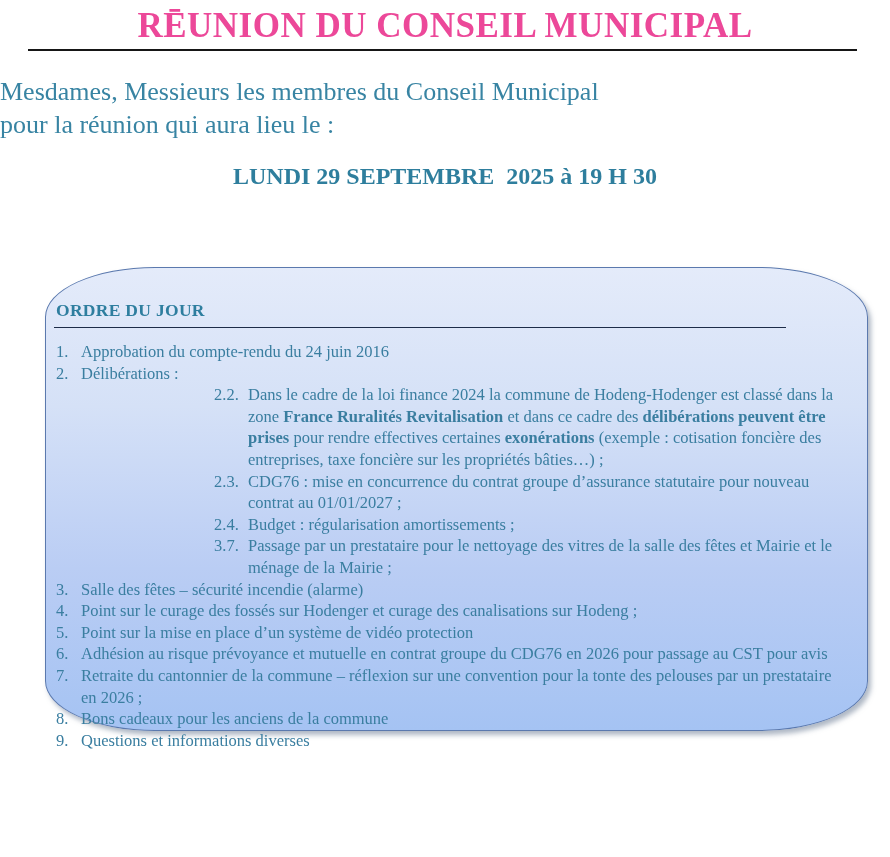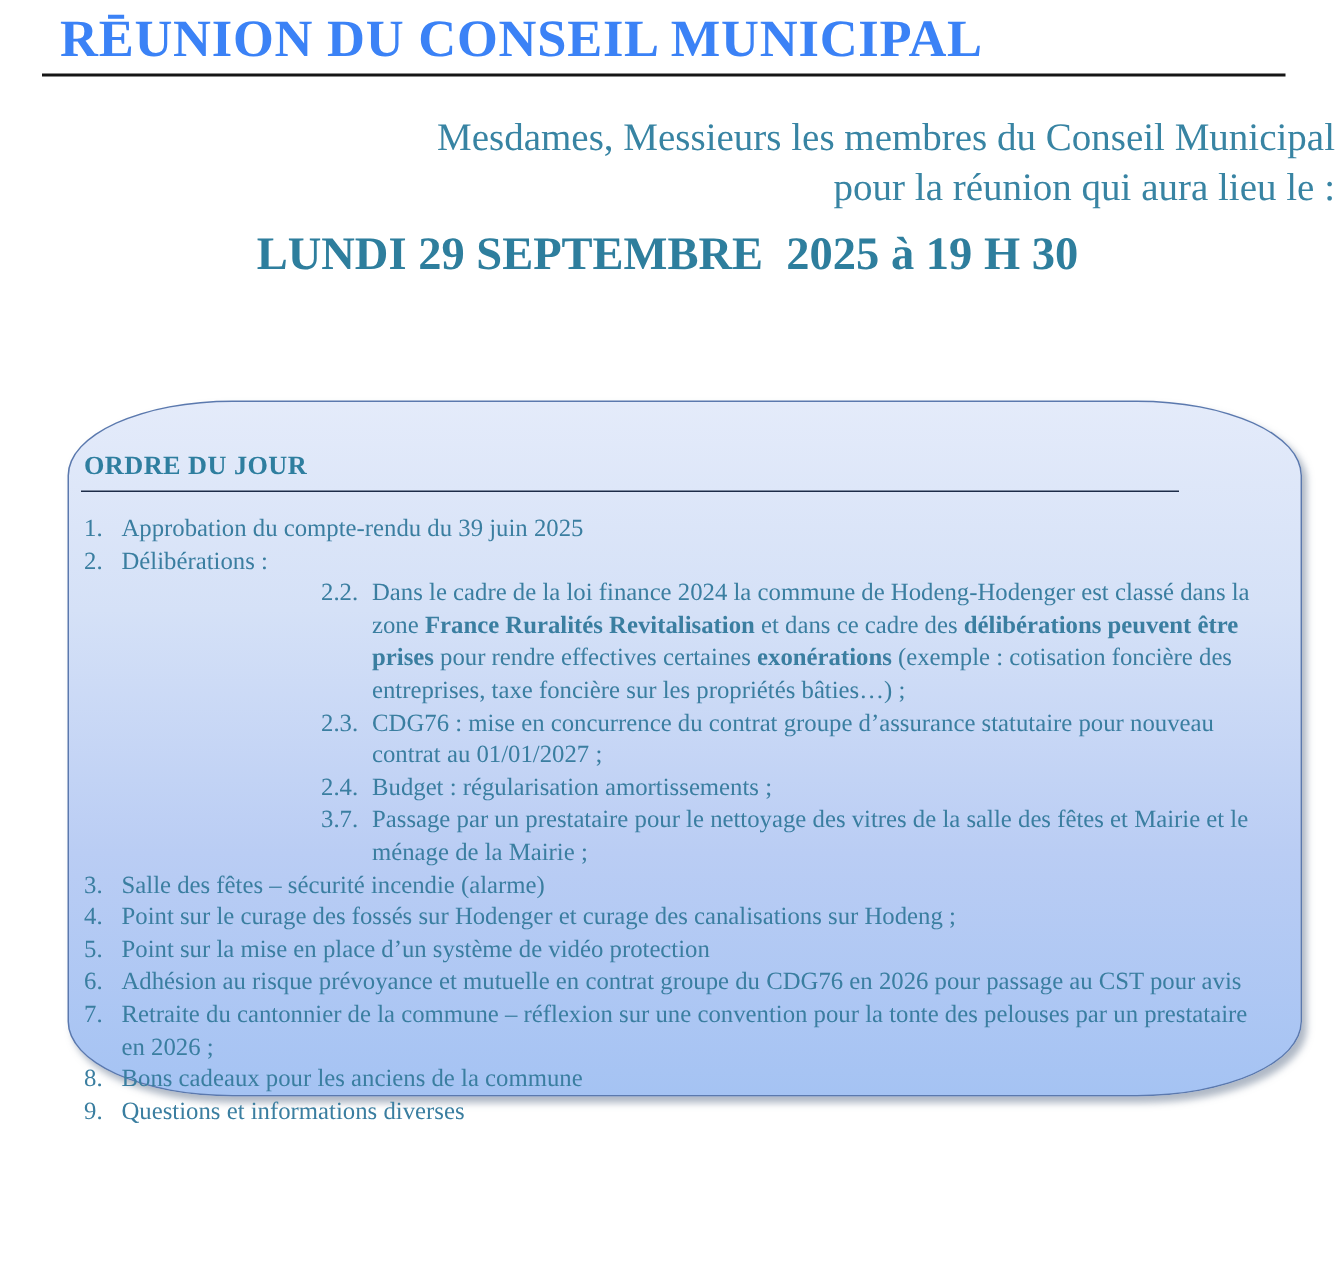--- a/index.html
+++ b/index.html
@@ -14,44 +14,44 @@
     overflow: hidden;
   }
   .page {
     position: relative;
     width: 890px;
     height: 857px;
     background: #ffffff;
   }
   .doc-title {
     margin: 6px 40px 0 40px;
-    text-align: left;
-    color: #3b82f6;
+    text-align: center;
+    color: #ec4899;
     font-size: 35px;
     font-weight: bold;
     letter-spacing: 0.5px;
     line-height: 40px;
   }
   .title-rule {
     border: none;
     border-top: 2px solid #161616;
     margin: 3px 33px 0 28px;
   }
   .intro {
     margin-top: 24px;
-    text-align: right;
+    text-align: left;
     color: #3884a3;
     font-size: 26px;
     line-height: 33px;
   }
   .date-line {
-    margin-top: 10px;
+    margin-top: 22px;
     text-align: center;
     color: #2e7e9d;
-    font-size: 31px;
+    font-size: 24px;
     font-weight: bold;
     white-space: pre-wrap;
   }
   .agenda-box {
     position: absolute;
     left: 45px;
     top: 261px;
     width: 823px;
     height: 464px;
     box-sizing: border-box;
@@ -105,21 +105,21 @@
     <div>pour la réunion qui aura lieu le :</div>
   </div>
 
   <div class="date-line">LUNDI 29 SEPTEMBRE  2025 à 19 H 30</div>
 
   <div class="agenda-box">
     <span class="agenda-heading">ORDRE DU JOUR</span>
     <div class="agenda-list" id="agenda-list">
         <div class="agenda-row level-1">
           <span class="agenda-num">1.</span>
-          <span class="agenda-text">Approbation du compte-rendu du 39 juin 2025</span>
+          <span class="agenda-text">Approbation du compte-rendu du 24 juin 2016</span>
         </div>
         <div class="agenda-row level-1">
           <span class="agenda-num">2.</span>
           <span class="agenda-text">Délibérations :</span>
         </div>
         <div class="agenda-row level-2">
           <span class="agenda-num">2.2.</span>
           <span class="agenda-text">Dans le cadre de la loi finance 2024 la commune de Hodeng-Hodenger est classé dans la zone <b>France Ruralités Revitalisation</b> et dans ce cadre des <b>délibérations peuvent être prises</b> pour rendre effectives certaines <b>exonérations</b> (exemple : cotisation foncière des entreprises, taxe foncière sur les propriétés bâties…) ;</span>
         </div>
         <div class="agenda-row level-2">

